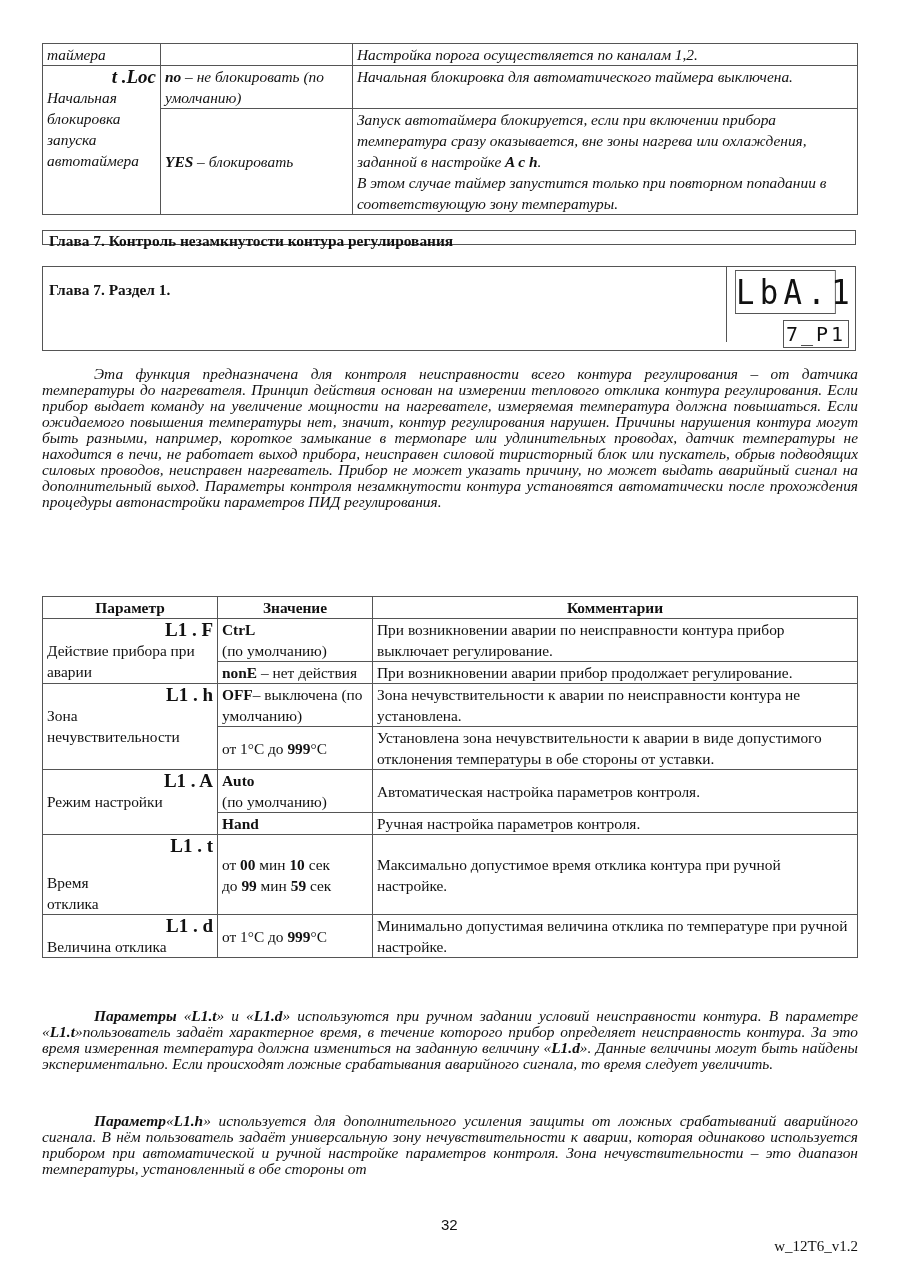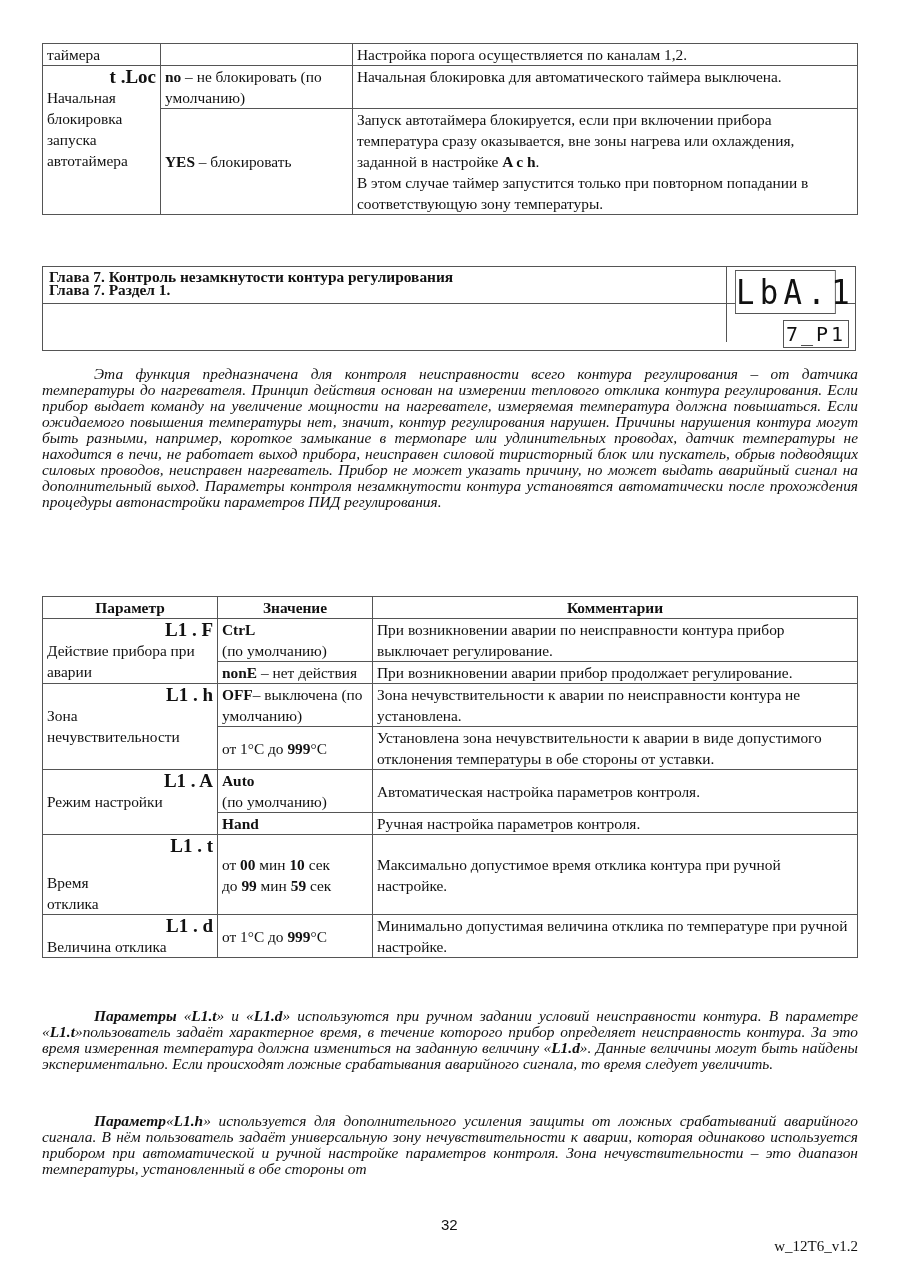--- a/index.html
+++ b/index.html
@@ -5,25 +5,25 @@
   html, body { margin: 0; padding: 0; background: #ffffff; }
   body { width: 900px; height: 1274px; position: relative; overflow: hidden;
          font-family: "Liberation Serif", "DejaVu Serif", serif; color: #111; font-size: 15.4px; line-height: 21px; }
   b, .b { font-weight: bold; }
   table { border-collapse: collapse; position: absolute; left: 42px; width: 816px; }
   td, th { border: 1px solid #555; vertical-align: top; padding: 0 4px; font-size: 15.4px; line-height: 21px; }
   th { font-weight: bold; text-align: center; }
   .code { display: block; text-align: right; font-weight: bold; font-size: 19px; line-height: 21px; }
   .vmid { vertical-align: middle; }
 
-  #tbl1 { top: 43px; }
+  #tbl1 { top: 43px; font-style: italic; }
   #tbl1 col.c1 { width: 118px; } #tbl1 col.c2 { width: 192px; }
 
   .chapter-box { position: absolute; left: 42px; width: 814px; border: 1px solid #555; font-weight: bold; padding: 0 6px; box-sizing: border-box; }
-  #chapter7 { top: 230px; height: 38px; line-height: 20px; margin-top: 36px; }
+  #chapter7 { top: 230px; height: 15px; line-height: 20px; }
   #section71 { top: 266px; height: 85px; padding: 12px 6px 0 6px; line-height: 21px; }
   #section71 .disp-cell { position: absolute; right: 0; top: 0; bottom: 8px; width: 128px; border-left: 1px solid #555; }
   .lcd { position: absolute; border: 1px solid #555; background: #fff; font-family: "DejaVu Sans Mono", monospace; font-weight: normal; color: #111; text-align: center; letter-spacing: 6px; }
   #lcd-main { left: 8px; top: 3px; width: 110px; height: 42px; font-size: 34px; line-height: 42px; transform: scaleX(0.9); transform-origin: left; }
   #lcd-sub { right: 6px; top: 53px; width: 64px; height: 26px; font-size: 20px; line-height: 26px; letter-spacing: 3px; }
 
   .para { position: absolute; left: 42px; width: 816px; text-align: justify; margin: 0; font-size: 15.4px; line-height: 16px; font-style: italic; }
   .para .indent { display: inline-block; width: 52px; }
   #para1 { top: 366px; }
 

